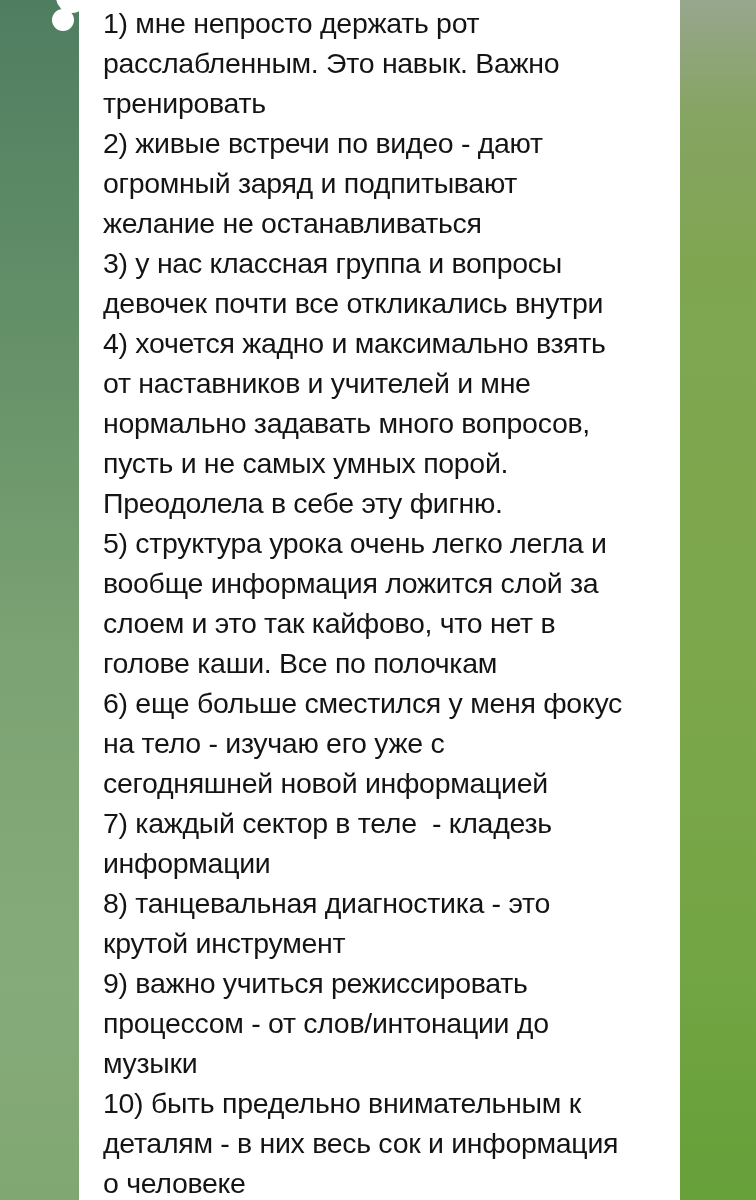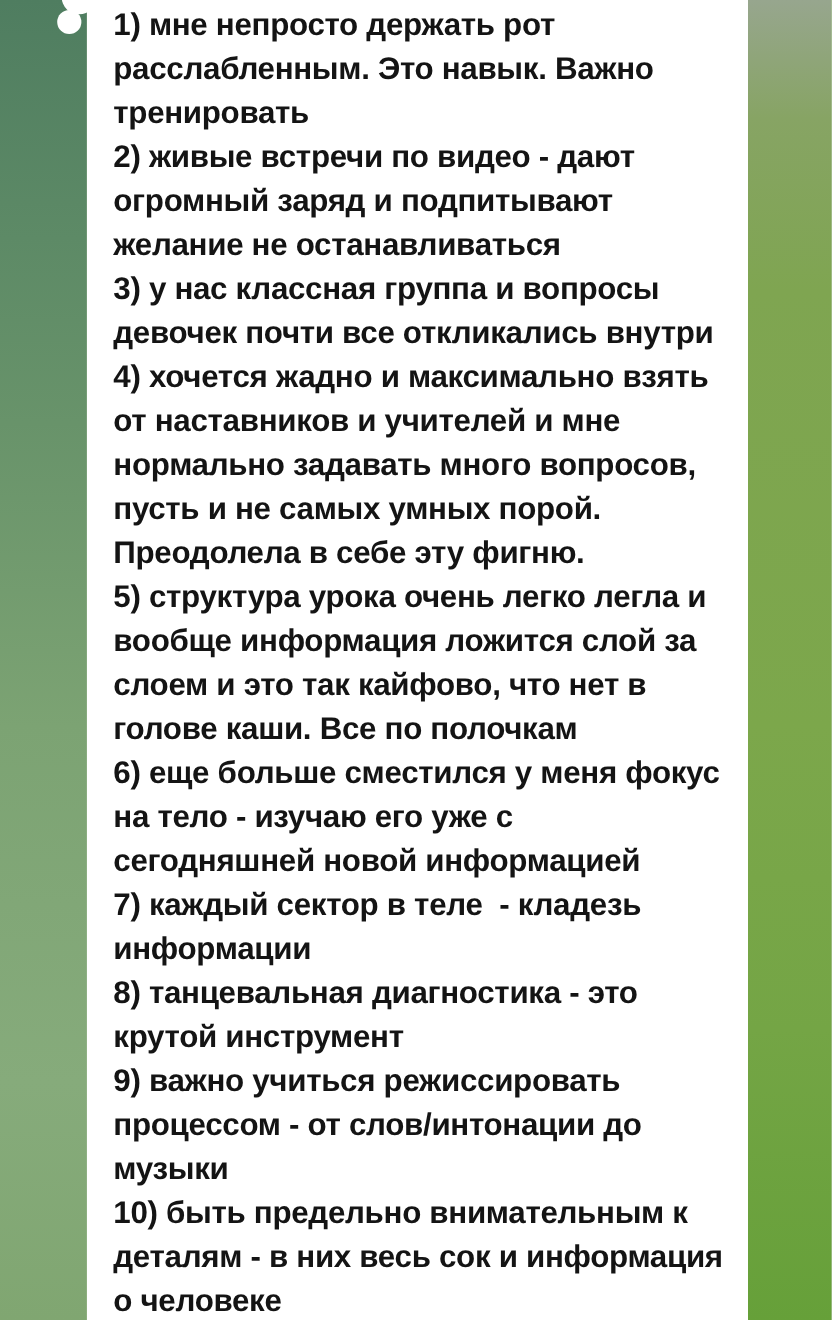--- a/index.html
+++ b/index.html
@@ -7,21 +7,20 @@
   body {
     font-family: "Liberation Sans", "DejaVu Sans", sans-serif;
     overflow: hidden;
   }
   .screen {
     position: relative;
     width: 756px;
     height: 1200px;
     overflow: hidden;
     background: #7aa15f;
-    font-weight: bold;
   }
   .wallpaper-strip {
     position: absolute;
     top: 0;
     height: 1200px;
   }
   .wallpaper-strip.left  { left: 0;  width: 79px; }
   .wallpaper-strip.right { left: 680px; width: 76px; }
   .message-bubble {
     position: absolute;

